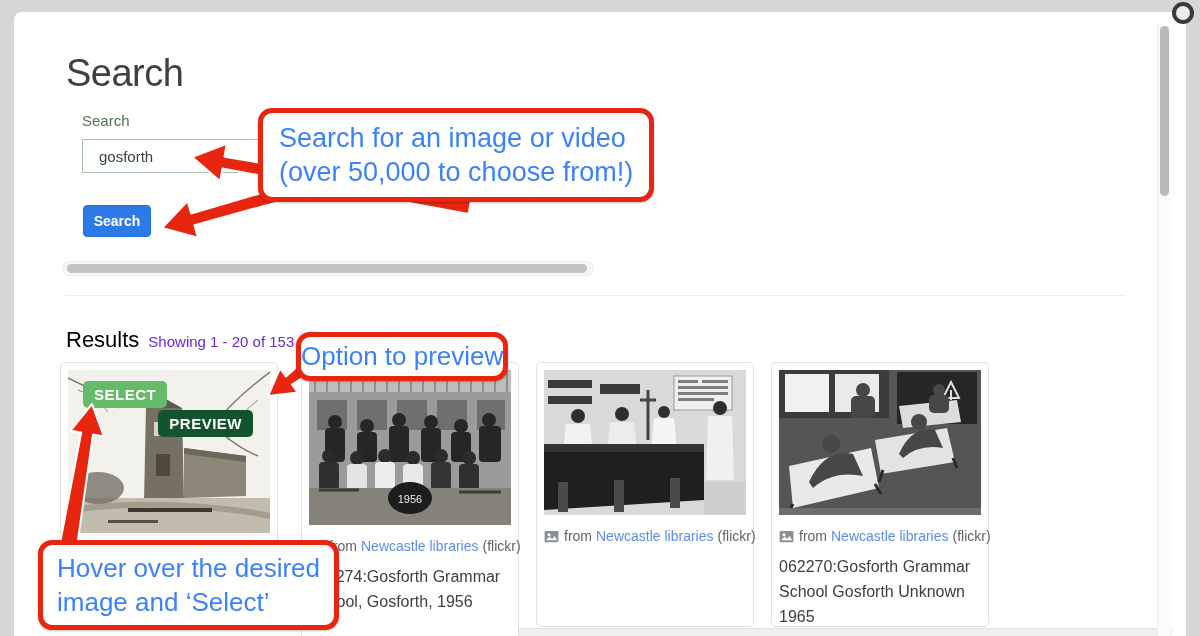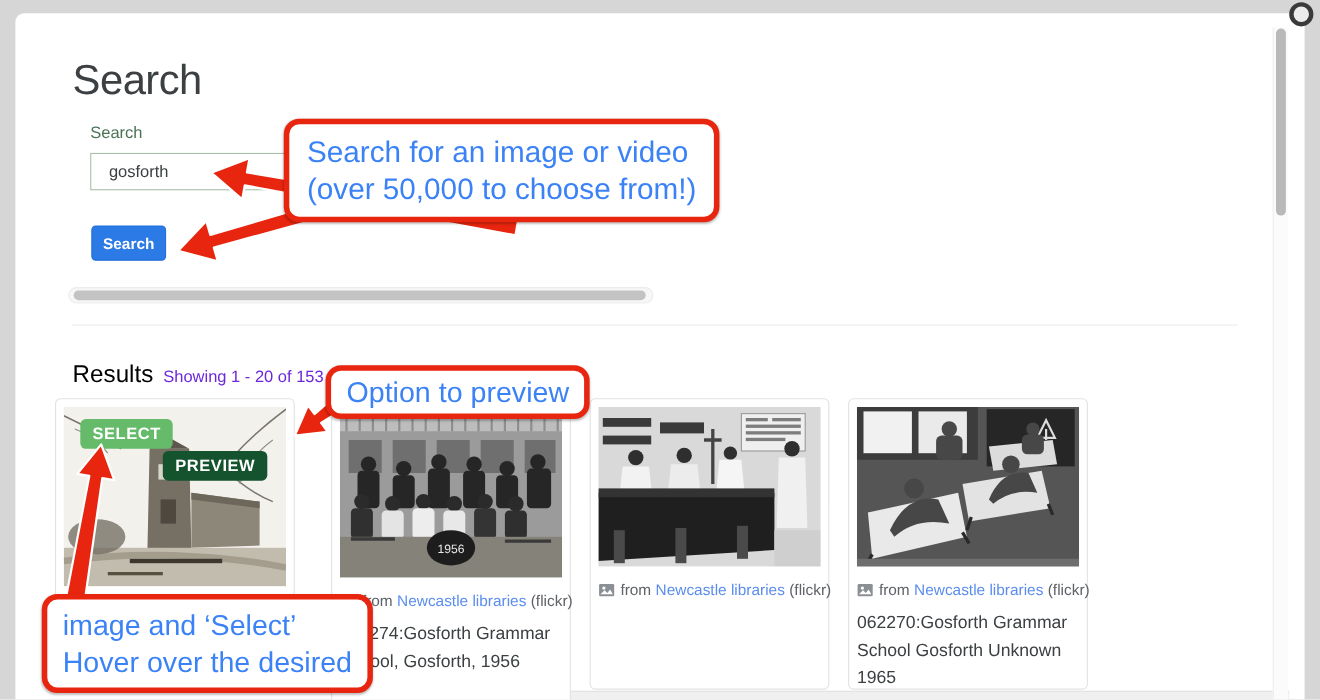--- a/index.html
+++ b/index.html
@@ -40,21 +40,21 @@
 
   .results-head { position:absolute; left:66px; top:327px; z-index:2; display:flex; align-items:baseline; }
   .results-head .h { font-size:22px; color:#000000; }
   .results-head .s { font-size:15px; color:#6d28d9; margin-left:9px; }
 
   .bottom-strip { position:absolute; left:516px; top:628px; width:656px; height:8px;
                   background:#f0f0f0; border-top:1px solid #e2e2e2; z-index:1; }
 
   .card { position:absolute; top:362px; width:218px; background:#fff; border:1px solid #e2e2e2;
           border-radius:5px; padding:7px; z-index:2; }
-  .card-1 { left:50px;  height:266px; }
+  .card-1 { left:60px;  height:266px; }
   .card-2 { left:301px; height:295px; }
   .card-3 { left:536px; height:265px; }
   .card-4 { left:771px; height:265px; }
   .thumb { width:202px; display:block; background:#eee; }
   .src-line { margin-top:13px; font-size:14px; color:#5f6368; display:flex; align-items:center; white-space:nowrap; }
   .src-line .img-ic { width:15px; height:13px; margin-right:5px; flex:0 0 auto; }
   .src-line a { color:#5b8def; text-decoration:none; margin:0 4px; }
   .card-title { margin-top:10px; font-size:16px; line-height:25px; color:#3c4043; }
 
   .ovl-btn { position:absolute; top:18px; font-size:15px; font-weight:bold; color:#fff;
@@ -62,21 +62,21 @@
              font-family:"Liberation Sans", sans-serif; cursor:pointer; z-index:3; }
   .ovl-select  { left:22px; background:#66bb6a; }
   .ovl-preview { right:24px; background:#14532d;margin-top:29px; }
 
   .arrows { position:absolute; left:0; top:0; width:1200px; height:636px; z-index:5; pointer-events:none; }
 
   .callout { position:absolute; background:#fff; border:5px solid #e8250e; border-radius:14px;
              color:#3b82f6; z-index:6; box-shadow:0 1px 2px rgba(0,0,0,0.25); }
   .callout div { white-space:nowrap; }
   .co-search { left:258px; top:108px; padding:8px 16px; font-size:27px; line-height:34px; }
-  .co-preview { left:296px; top:332px; padding:3px 14px; font-size:26px; line-height:33px; }
+  .co-preview { left:296px; top:332px; padding:3px 0; font-size:26px; line-height:33px; }
   .co-select { left:38px; top:540px; padding:6px 14px; font-size:26px; line-height:34px; }
 </style>
 </head>
 <body>
 
 <div class="panel">
   <div class="corner-dot"></div>
   <div class="vscroll-track">
     <div class="vscroll-thumb"></div>
   </div>
@@ -293,15 +293,15 @@
 <div class="callout co-search">
   <div>Search for an image or video</div>
   <div>(over 50,000 to choose from!)</div>
 </div>
 
 <div class="callout co-preview">
   <div>Option to preview</div>
 </div>
 
 <div class="callout co-select">
+  <div>Hover over the desired</div>
   <div>image and ‘Select’</div>
-  <div>Hover over the desired</div>
 </div>
 
 </body></html>

